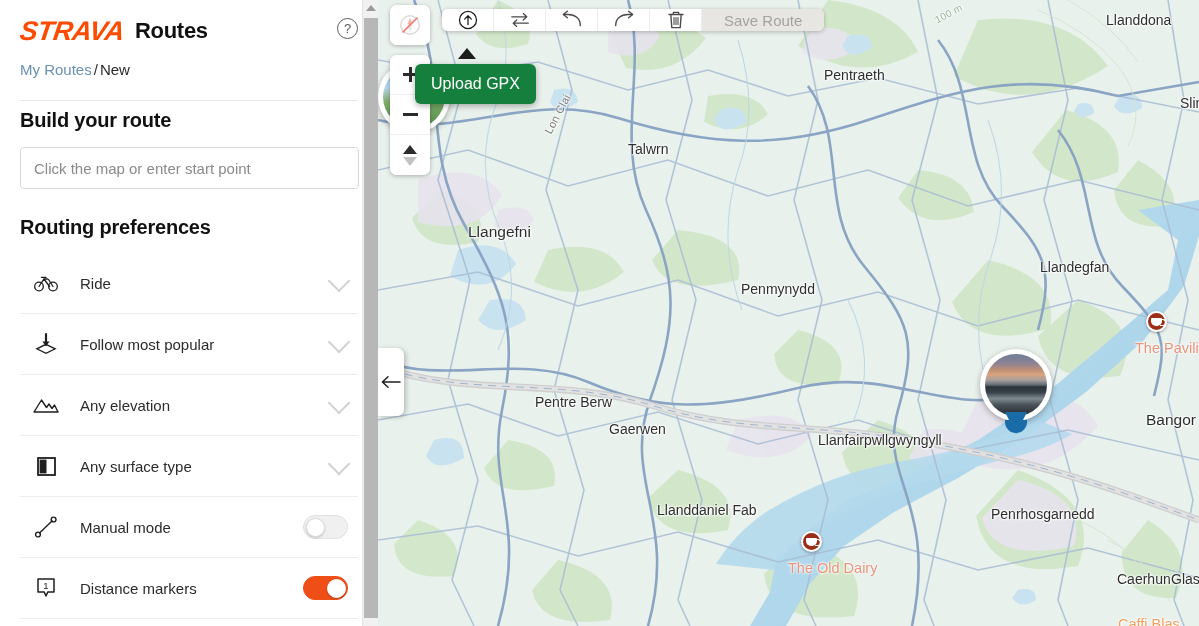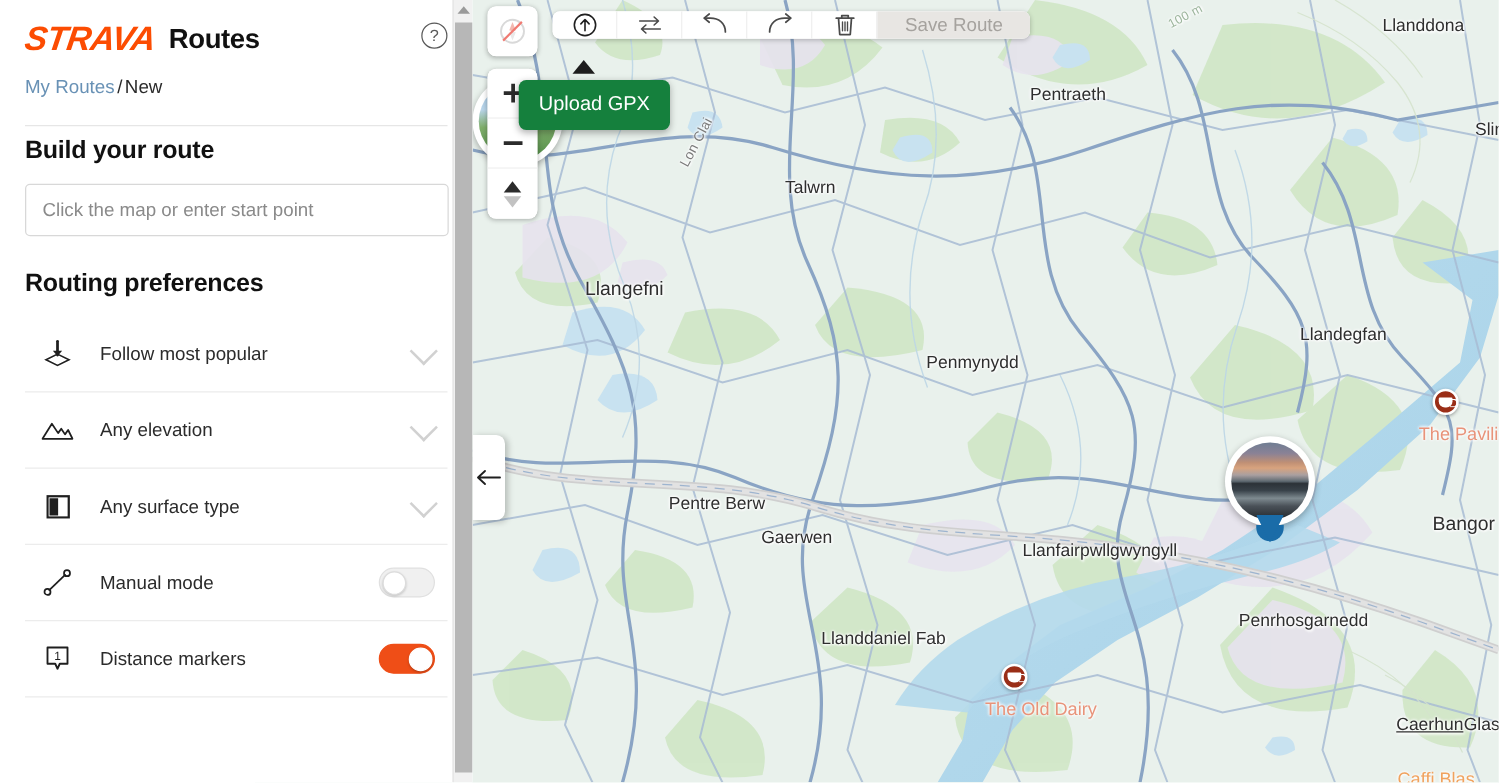--- a/index.html
+++ b/index.html
@@ -296,20 +296,32 @@
 
     <div class="sb-body">
       <div class="section-title">Build your route</div>
 
       <input class="start-input" type="text" placeholder="Click the map or enter start point" style="">
 
       <div class="prefs-title">Routing preferences</div>
 
       <div class="pref-list">
 
+        <div class="pref-row">
+          <span class="pref-icon">
+            <svg width="24" height="18" viewBox="0 0 24 18">
+              <circle cx="5" cy="12.5" r="4.3" fill="none" stroke="#1f1f1f" stroke-width="1.3"></circle>
+              <circle cx="19" cy="12.5" r="4.3" fill="none" stroke="#1f1f1f" stroke-width="1.3"></circle>
+              <path d="M5 12.5 L10 5 L15.5 12.5 M10 5 L13.5 5 M19 12.5 L14.5 5.5" fill="none" stroke="#1f1f1f" stroke-width="1.3" stroke-linecap="round"></path>
+              <path d="M7.5 3.4 L12 3.4" stroke="#1f1f1f" stroke-width="1.3" stroke-linecap="round"></path>
+            </svg>
+          </span>
+          <span class="pref-label">Ride</span>
+          <span class="chev"></span>
+        </div>
 
         <div class="pref-row">
           <span class="pref-icon">
             <svg width="24" height="24" viewBox="0 0 24 24">
               <path d="M12 2 L12 13" stroke="#1f1f1f" stroke-width="2.2" stroke-linecap="round"></path>
               <path d="M8.3 9.5 L12 14 L15.7 9.5 Z" fill="#1f1f1f"></path>
               <path d="M12 12.3 L21.2 16.8 L12 21.3 L2.8 16.8 Z" fill="none" stroke="#1f1f1f" stroke-width="1.3"></path>
             </svg>
           </span>
           <span class="pref-label">Follow most popular</span>
@@ -491,23 +503,23 @@
         <div class="map-label" style="left: 250px; top: 141px;">Talwrn</div>
         <div class="map-label big" style="left: 90px; top: 223px;">Llangefni</div>
         <div class="map-label" style="left: 363px; top: 281px;">Penmynydd</div>
         <div class="map-label" style="left: 662px; top: 259px;">Llandegfan</div>
         <div class="map-label poi" style="left: 757px; top: 340px;">The Pavili</div>
         <div class="map-label big" style="left: 768px; top: 411px;">Bangor</div>
         <div class="map-label" style="left: 157px; top: 394px;">Pentre Berw</div>
         <div class="map-label" style="left: 231px; top: 421px;">Gaerwen</div>
         <div class="map-label" style="left: 440px; top: 432px;">Llanfairpwllgwyngyll</div>
         <div class="map-label" style="left: 279px; top: 502px;">Llanddaniel Fab</div>
-        <div class="map-label" style="left: 613px; top: 488px;">Penrhosgarnedd</div>
+        <div class="map-label" style="left: 613px; top: 506px;">Penrhosgarnedd</div>
         <div class="map-label poi" style="left: 410px; top: 560px;">The Old Dairy</div>
-        <div class="map-label" style="left: 739px; top: 571px; text-decoration: underline;">Caerhun</div>
+        <div class="map-label" style="left: 739px; top: 571px;">Caerhun</div>
         <div class="map-label" style="left: 793px; top: 571px;">Glasi</div>
         <div class="map-label poi poi2" style="left: 740px; top: 616px;">Caffi Blas</div>
         <div class="map-label road" style="left: 158px; top: 108px; transform: rotate(-62deg);">Lon Clai</div>
         <div class="map-label road contour" style="left: 556px; top: 8px; transform: rotate(-28deg);">100 m</div>
       </div>
 
     <div class="poi-marker" style="left:768px; top:311px;">
       <span class="cup"></span>
     </div>
     <div class="poi-marker" style="left:423px; top:531px;">

